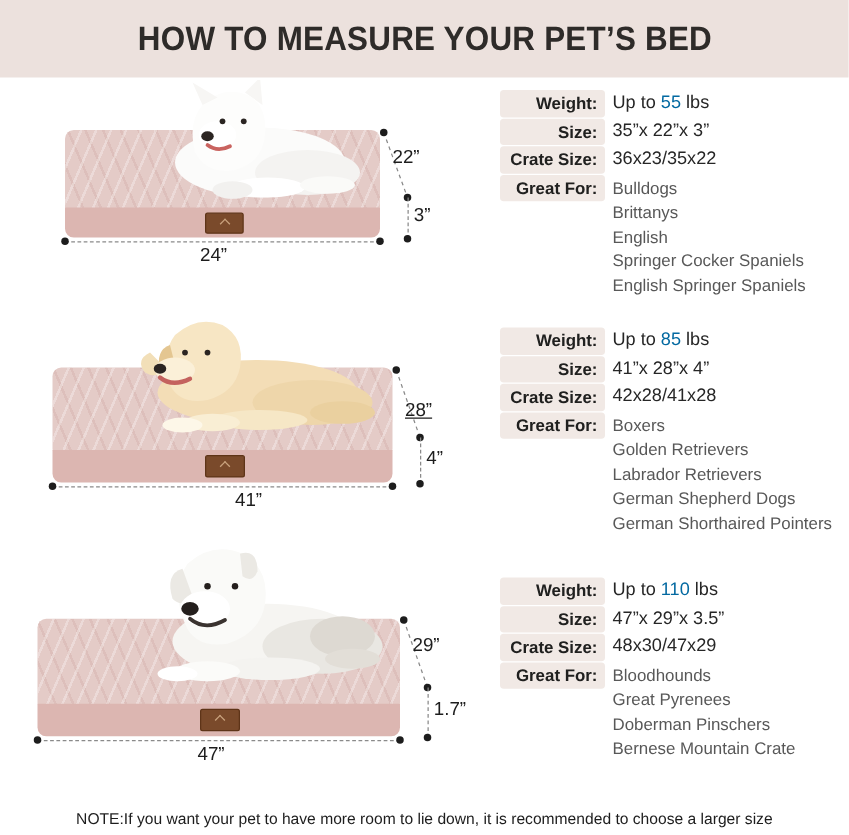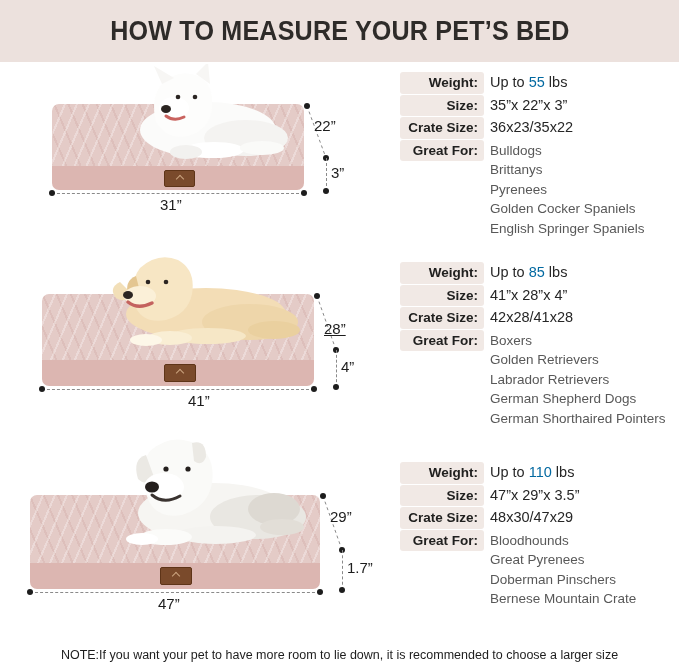--- a/index.html
+++ b/index.html
@@ -199,21 +199,21 @@
         <ellipse cx="166" cy="84" rx="22" ry="7" fill="#fafaf8"></ellipse>
         <ellipse cx="90" cy="88" rx="16" ry="7" fill="#f2f1ef"></ellipse>
       </svg>
     </div>
 
     <div class="dim">
 
       <div class="dimline" style="left:52px;top:131px;width:252px;"></div>
       <div class="dot" style="left:49px;top:128px;"></div>
       <div class="dot" style="left:301px;top:128px;"></div>
-      <div class="dimlabel" style="left:160px;top:134px;">31”</div>
+      <div class="dimlabel" style="left:160px;top:134px;">24”</div>
 
       <svg style="position:absolute;left:300px;top:40px;" width="30" height="60">
         <line x1="7" y1="4" x2="26" y2="56" stroke="#8a8a8a" stroke-width="1" stroke-dasharray="3,3"></line>
       </svg>
       <div class="dot" style="left:304px;top:41px;"></div>
       <div class="dot" style="left:323px;top:93px;"></div>
       <div class="dimlabel" style="left:314px;top:55px;text-align:right;">22”</div>
 
       <div class="dimline v" style="left:326px;top:96px;height:33px;"></div>
       <div class="dot" style="left:323px;top:126px;"></div>
@@ -233,22 +233,22 @@
       </div>
       <div class="line">
         <div class="chip">Crate Size:</div>
         <div class="val">36x23/35x22</div>
       </div>
       <div class="line">
         <div class="chip">Great For:</div>
         <div class="breeds">
           <div>Bulldogs</div>
           <div>Brittanys</div>
-          <div>Pyrenees</div>
-          <div>Golden Cocker Spaniels</div>
+          <div>English</div>
+          <div>Springer Cocker Spaniels</div>
           <div>English Springer Spaniels</div>
         </div>
       </div>
     </div>
   </div>
 </div>
 
 <div class="row row-2">
 
   <div class="bedpane">

